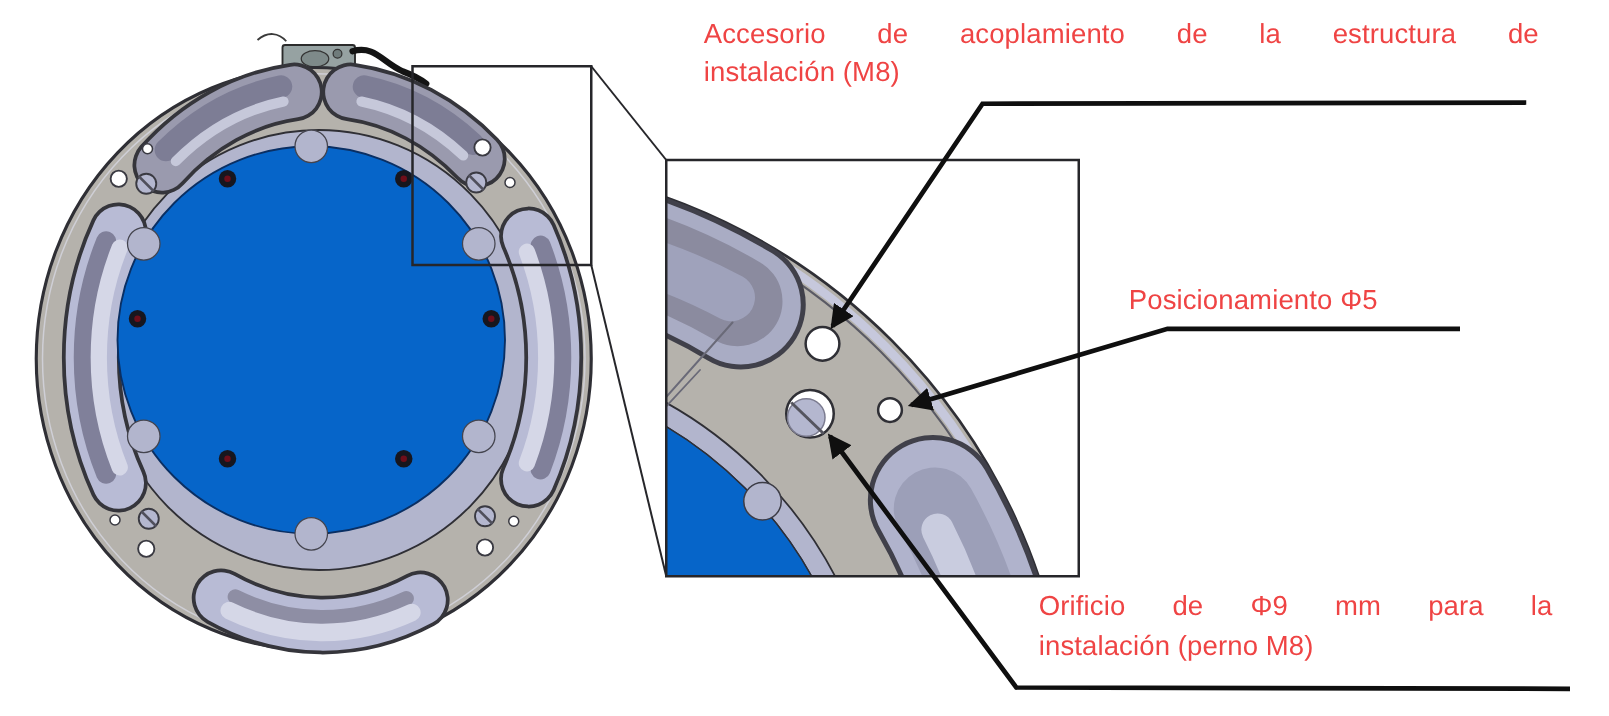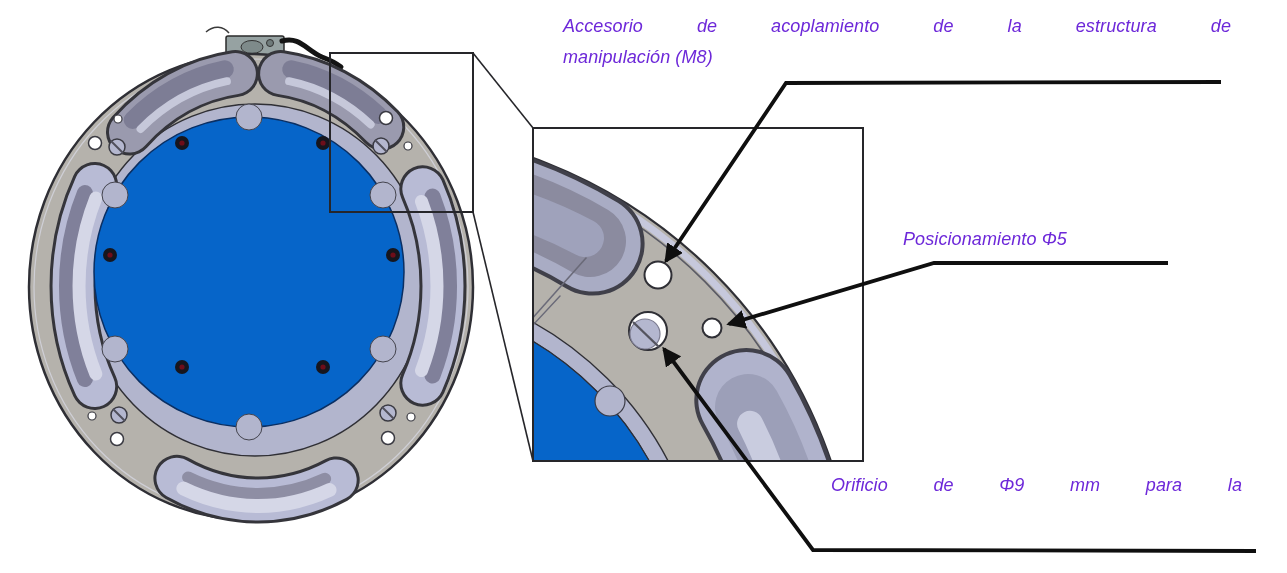--- a/index.html
+++ b/index.html
@@ -6,25 +6,24 @@
   .stage{
     position:relative;
     width:1287px;height:573px;
     background:#ffffff;
     overflow:hidden;
     font-family:"Liberation Sans", sans-serif;
   }
   .stage svg{position:absolute;left:0;top:0;}
   .lbl{
     position:absolute;
-    font-size:18px;
+    font-size:22px;
     line-height:31px;
-    color:#6d28d9;
+    color:#ef4444;
     letter-spacing:0.1px;
-    font-style:italic;
   }
   .lbl .j{ text-align:justify; text-align-last:justify; }
   .lbl .n{ text-align:left; }
 </style>
 </head>
 <body>
 
 <div class="stage">
 
 <svg width="1287" height="573" viewBox="0 0 1287 573">
@@ -201,24 +200,25 @@
 
   <g fill="none" stroke="#0f0f0f" stroke-width="3.8">
     <polyline points="1221,82 786,83 666,261" marker-end="url(#arrow)"></polyline>
     <polyline points="1168,263 934,263 729,324" marker-end="url(#arrow)"></polyline>
     <polyline points="1256,551 813,550 664,349" marker-end="url(#arrow)"></polyline>
   </g>
 </svg>
 
 <div class="lbl" style="left:563px; top:11px; width:668px;">
   <div class="j">Accesorio de acoplamiento de la estructura de</div>
-  <div class="n">manipulación (M8)</div>
+  <div class="n">instalación (M8)</div>
 </div>
 
 <div class="lbl" style="left:903px; top:224px;">
   <span>Posicionamiento Φ5</span>
 </div>
 
 <div class="lbl" style="left:831px; top:469px; width:411px; line-height:32px;">
   <div class="j">Orificio de Φ9 mm para la</div>
+  <div class="n">instalación (perno M8)</div>
 </div>
 
 </div>
 
 </body></html>

